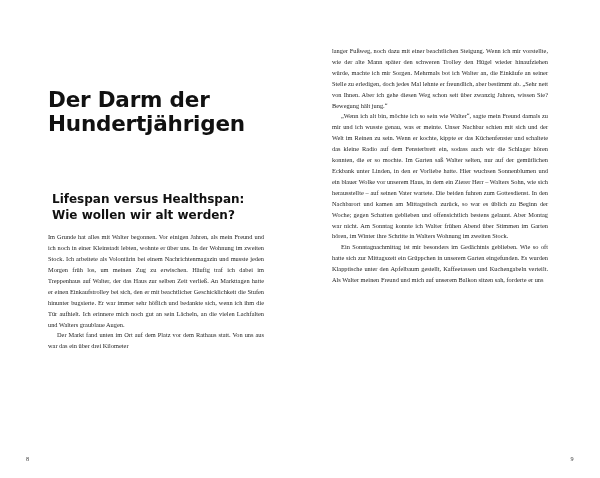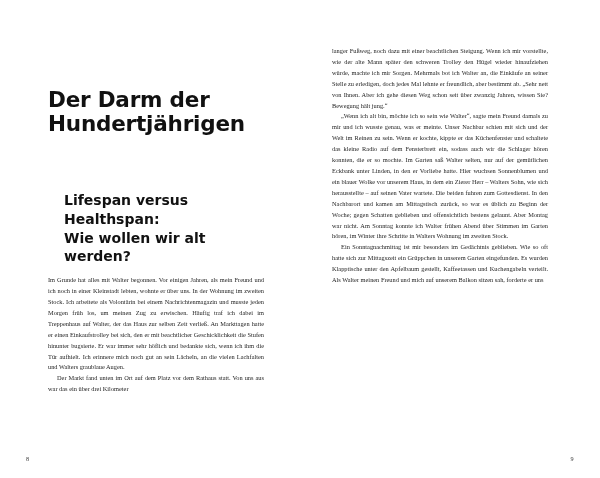--- a/index.html
+++ b/index.html
@@ -51,24 +51,24 @@
     line-height: 1.12;
     letter-spacing: -0.2px;
     color: #111111;
     margin: 0;
     white-space: pre-line;
   }
 
   .subhead {
     font-family: "DejaVu Sans", sans-serif;
     font-weight: 700;
-    font-size: 14px;
+    font-size: 12px;
     line-height: 1.34;
     color: #111111;
-    margin: 55px 0 9px 16px;
+    margin: 55px 0 9px 4px;
     white-space: pre-line;
   }
 
   .body-col {
     font-family: "Liberation Serif", serif;
     font-size: 6.35px;
     line-height: 1.72;
     text-align: justify;
     text-justify: inter-word;
     color: #242424;

